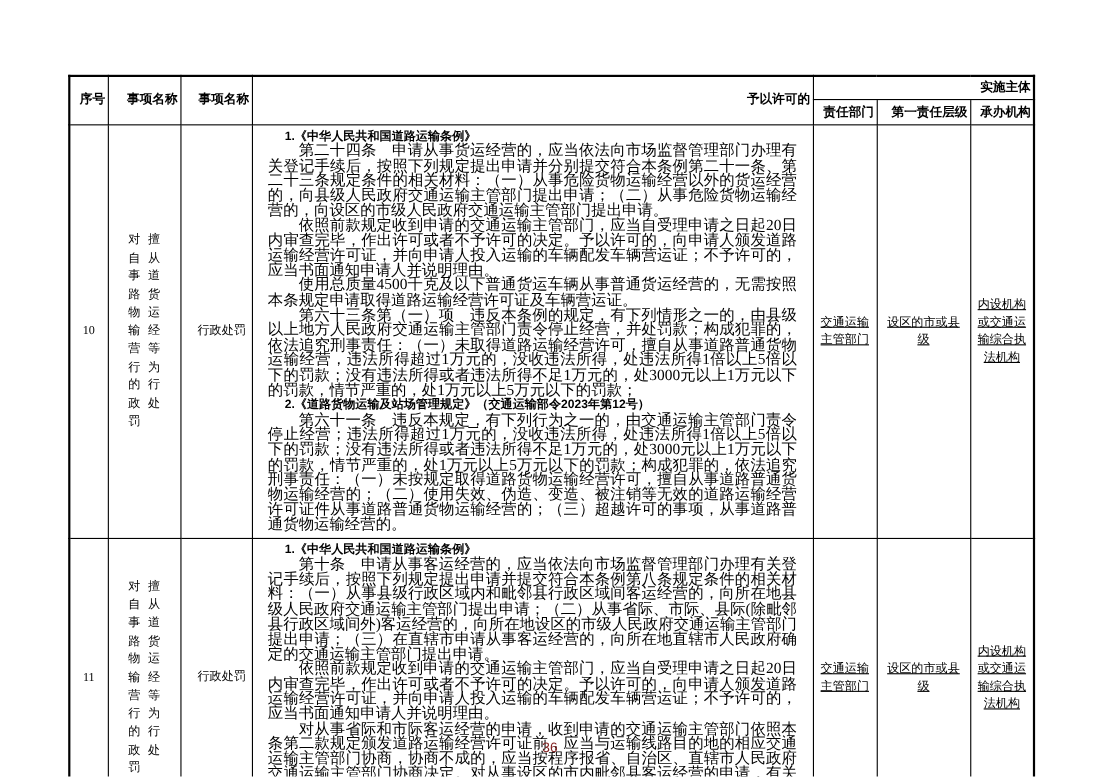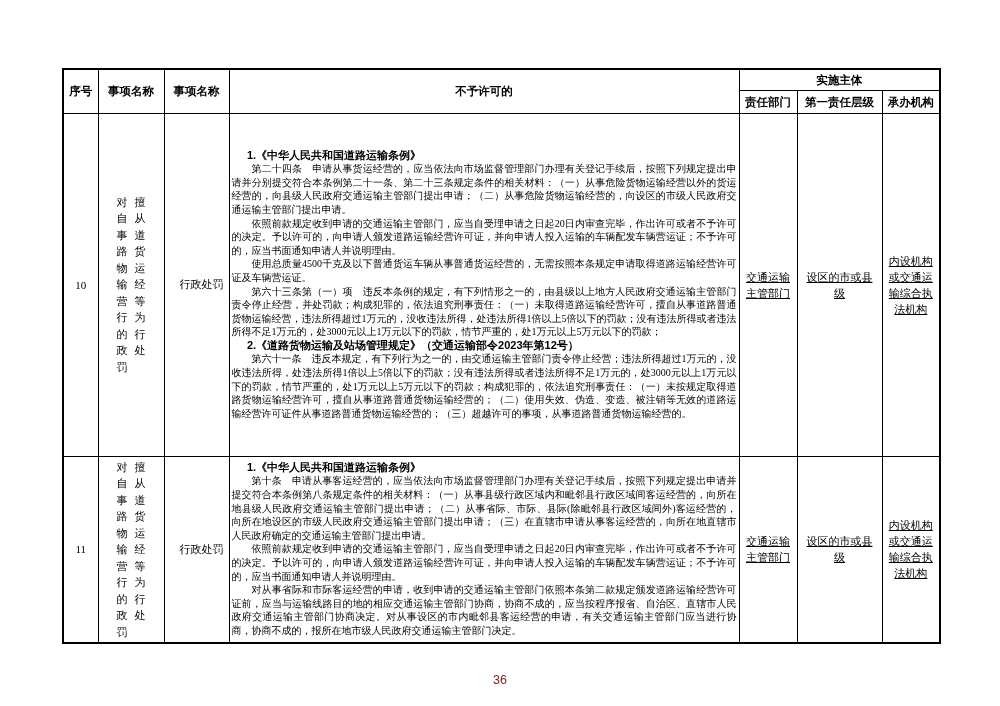--- a/index.html
+++ b/index.html
@@ -20,45 +20,45 @@
   }
   .doc-table th, .doc-table td {
     border: 1px solid #000000;
     vertical-align: middle;
     overflow: hidden;
   }
   .doc-table th {
     font-family: "Liberation Sans", "DejaVu Sans", sans-serif;
     font-weight: bold;
     font-size: 11.5px;
-    text-align: center;
+    text-align: right;
     line-height: 14px;
     padding: 1px 2px;
   }
   .hrow1 th { height: 21px; }
   .hrow2 th { height: 23px; }
   .doc-table td {
     font-size: 11px;
     padding: 2px 5px;
   }
   td.c-no { text-align: center; }
   td.c-name {
     text-align: justify;
     text-justify: inter-ideograph;
     line-height: 16.5px;
     padding: 2px 18px;
   }
   td.c-type { text-align: right; line-height: 15px; }
-  td.c-basis { padding: 4px 2px; }
+  td.c-basis { padding: 4px 14px; }
   td.c-basis p {
     text-indent: 2em;
     text-align: justify;
     text-justify: inter-ideograph;
     line-height: 13.6px;
-    font-size: 10px;
+    font-size: 14px;
   }
   td.c-basis p.b {
     font-weight: bold;
     font-family: "Liberation Sans", "DejaVu Sans", sans-serif;
     text-indent: 1.4em;
     font-size: 11px;
   }
   td.c-dept, td.c-level, td.c-agency {
     text-align: center;
     line-height: 16px;
@@ -88,21 +88,21 @@
     <col style="width:510px">
     <col style="width:58px">
     <col style="width:85px">
     <col style="width:58px">
   </colgroup>
   <thead>
     <tr class="hrow1">
       <th rowspan="2">序号</th>
       <th rowspan="2">事项名称</th>
       <th rowspan="2">事项名称</th>
-      <th rowspan="2">不予许可的</th>
+      <th rowspan="2">予以许可的</th>
       <th colspan="3">实施主体</th>
     </tr>
     <tr class="hrow2">
       <th>责任部门</th>
       <th>第一责任层级</th>
       <th>承办机构</th>
     </tr>
   </thead>
   <tbody>
       <tr class="row-10">

